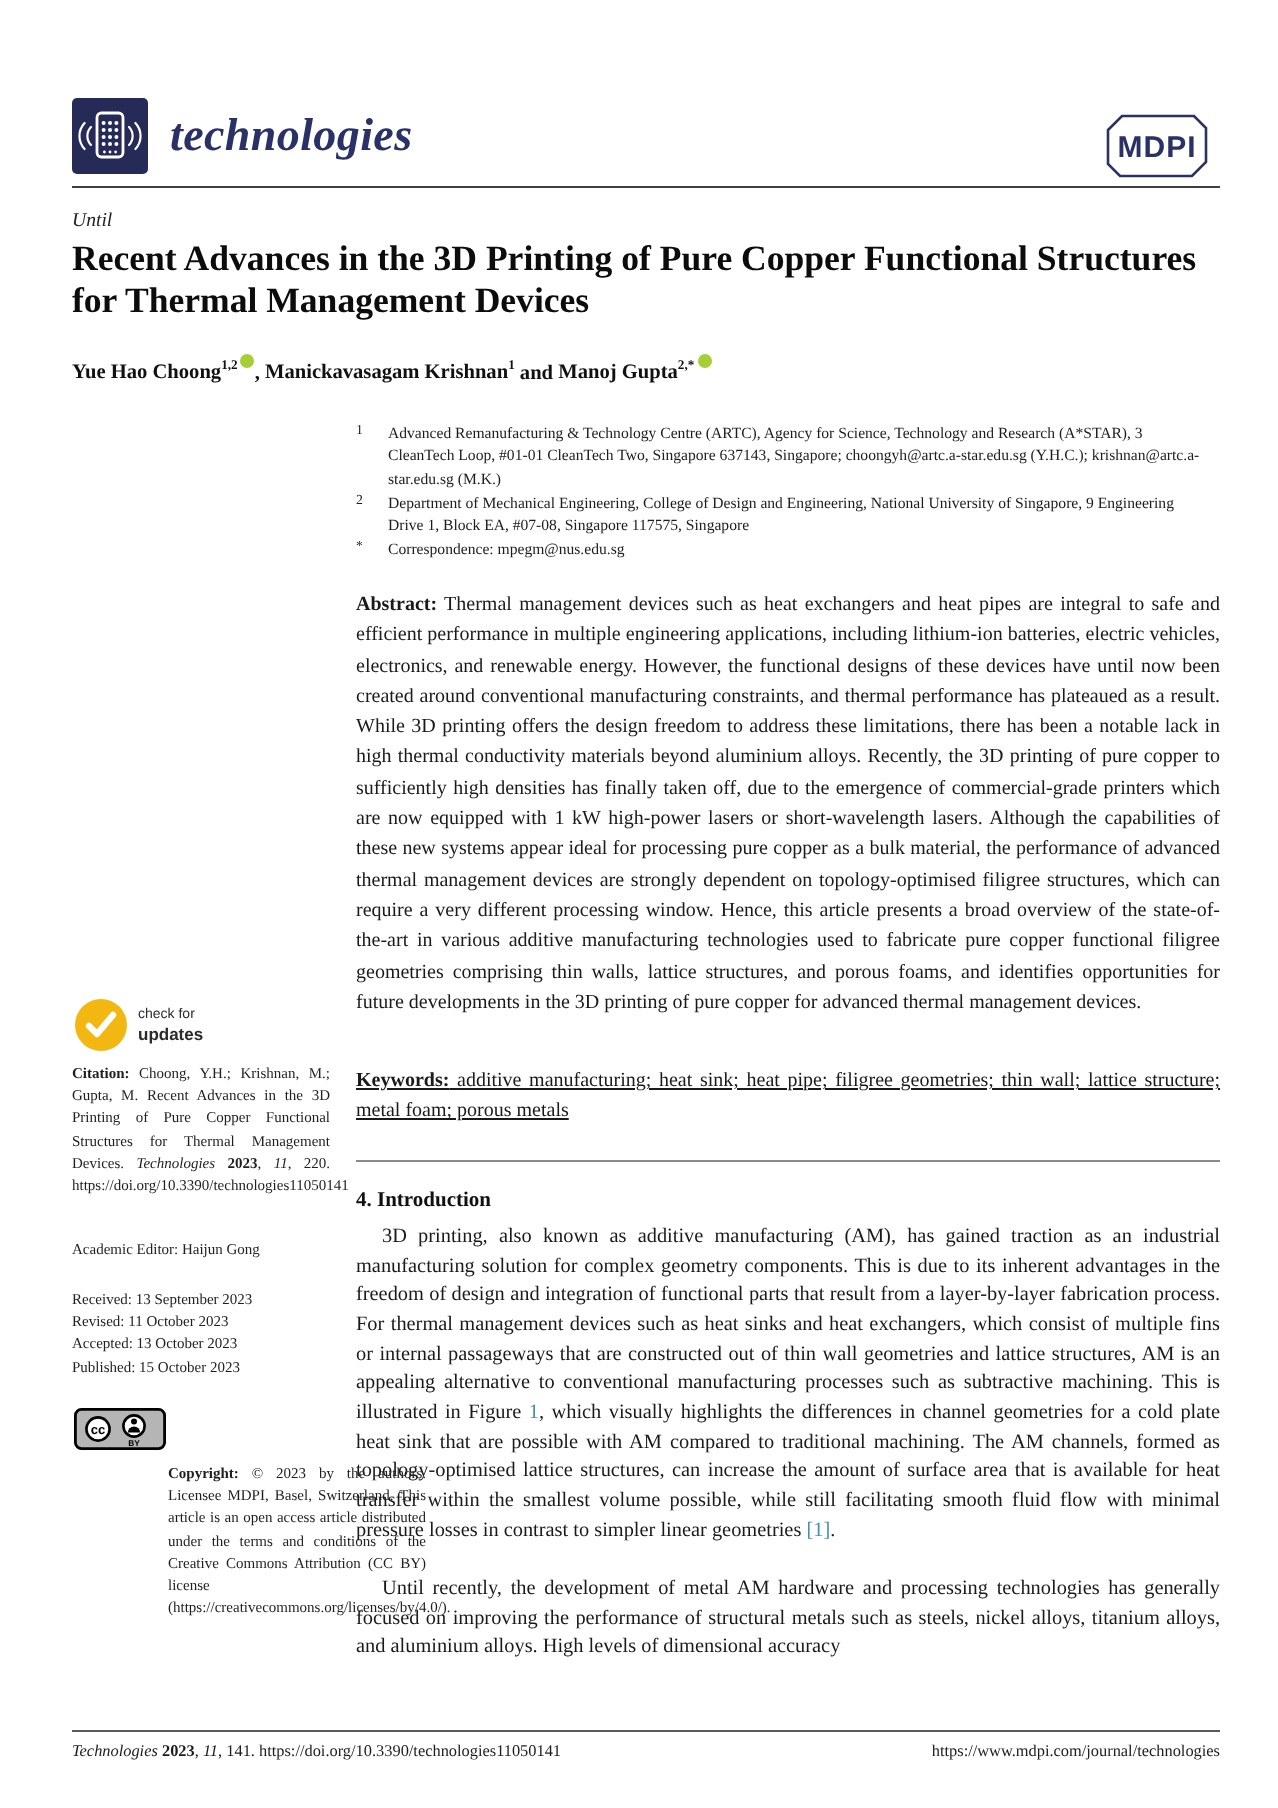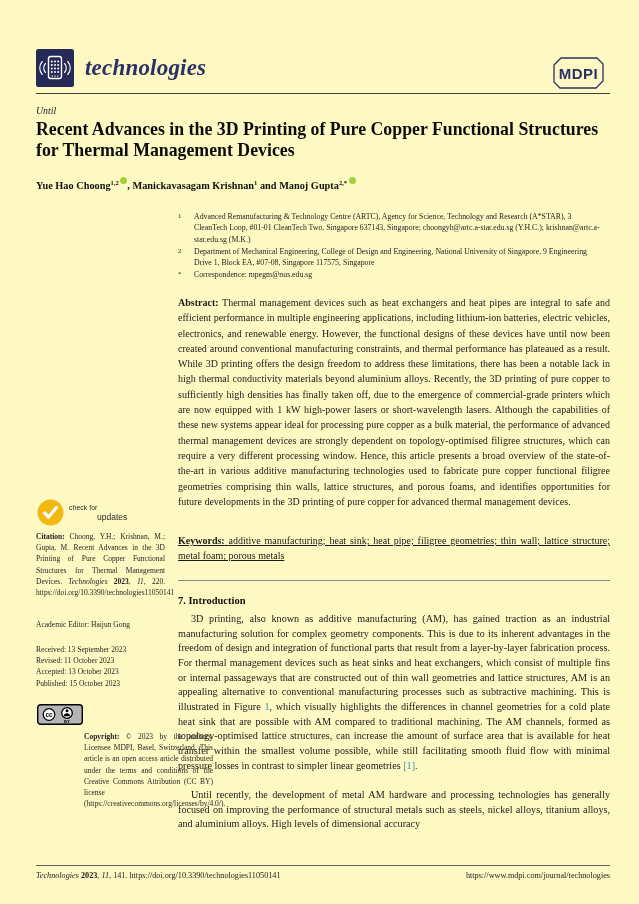--- a/index.html
+++ b/index.html
@@ -1,17 +1,17 @@
 <!DOCTYPE html>
 <html><head>
 <meta charset="utf-8">
 <style>
   html,body{margin:0;padding:0;background:#e8e8e8;}
   .page{
-    position:relative;width:639px;height:904px;margin:0 auto;background:#fef9c3;
+    position:relative;width:639px;height:904px;margin:0 auto;background:#ffffff;
     font-family:"Liberation Serif","DejaVu Serif",serif;color:#161616;overflow:hidden;
   }
   
   .header-left{position:absolute;left:36px;top:49px;display:flex;align-items:center;gap:11px;}
   .wordmark{font-size:23px;font-style:italic;font-weight:700;color:#2a3166;letter-spacing:.2px;}
   .mdpi-logo{position:absolute;left:544px;top:52px;}
   .header-rule{position:absolute;left:36px;top:93px;width:574px;border-top:1.2px solid #3f3f3f;}
   
   .review-label{position:absolute;left:36px;top:105px;font-size:9.8px;font-style:italic;color:#222;}
   .page-title{position:absolute;left:36px;top:119px;width:580px;font-size:17.8px;font-weight:700;line-height:20.8px;color:#0c0c0c;}
@@ -30,21 +30,21 @@
   
   .intro-heading{position:absolute;left:178px;top:595px;font-size:10.5px;font-weight:700;color:#101010;}
   .body-para{width:432px;font-size:10.2px;line-height:14.65px;text-align:justify;color:#1a1a1a;text-indent:13px;}
   .para1{position:absolute;left:178px;top:612px;}
   .para2{position:absolute;left:178px;top:788px;}
   .link{color:#4591ad;}
   
   .check-badge{position:absolute;left:37px;top:499px;display:flex;align-items:center;gap:5px;cursor:pointer;}
   .check-text{font-family:"Liberation Sans","DejaVu Sans",sans-serif;color:#2b2b2b;line-height:8.5px;}
   .check-text .l1{font-size:7px;display:block;}
-  .check-text .l2{font-size:8.5px;font-weight:400;display:block;margin-left:28px;}
+  .check-text .l2{font-size:8.5px;font-weight:700;display:block;}
   .side-text{font-size:7.5px;line-height:11.2px;color:#1f1f1f;text-align:justify;width:129px;}
   .citation{position:absolute;left:36px;top:531px;}
   .editor{position:absolute;left:36px;top:619px;text-align:left;}
   .dates{position:absolute;left:36px;top:644px;text-align:left;}
   .dates div{margin:0;}
   .cc-badge{position:absolute;left:37px;top:704px;cursor:pointer;}
   .copyright{position:absolute;left:36px;top:731px;margin-left:48px;}
   
   .footer-rule{position:absolute;left:36px;top:865px;width:574px;border-top:0.9px solid #5a5a5a;}
   .footer{position:absolute;left:36px;top:871px;width:574px;display:flex;justify-content:space-between;font-size:8.2px;color:#1c1c1c;text-align:right;}
@@ -122,21 +122,21 @@
     <span>Thermal management devices such as heat exchangers and heat pipes are integral to safe and efficient performance in multiple engineering applications, including lithium-ion batteries, electric vehicles, electronics, and renewable energy. However, the functional designs of these devices have until now been created around conventional manufacturing constraints, and thermal performance has plateaued as a result. While 3D printing offers the design freedom to address these limitations, there has been a notable lack in high thermal conductivity materials beyond aluminium alloys. Recently, the 3D printing of pure copper to sufficiently high densities has finally taken off, due to the emergence of commercial-grade printers which are now equipped with 1 kW high-power lasers or short-wavelength lasers. Although the capabilities of these new systems appear ideal for processing pure copper as a bulk material, the performance of advanced thermal management devices are strongly dependent on topology-optimised filigree structures, which can require a very different processing window. Hence, this article presents a broad overview of the state-of-the-art in various additive manufacturing technologies used to fabricate pure copper functional filigree geometries comprising thin walls, lattice structures, and porous foams, and identifies opportunities for future developments in the 3D printing of pure copper for advanced thermal management devices.</span>
   </div>
 
   <div class="keywords">
     <b>Keywords:</b>
     <span>additive manufacturing; heat sink; heat pipe; filigree geometries; thin wall; lattice structure; metal foam; porous metals</span>
   </div>
 
   <div class="kw-rule"></div>
 
-  <div class="intro-heading">7. Introduction</div>
+  <div class="intro-heading">4. Introduction</div>
 
   <div class="body-para para1"><span>3D printing, also known as additive manufacturing (AM), has gained traction as an industrial manufacturing solution for complex geometry components. This is due to its inherent advantages in the freedom of design and integration of functional parts that result from a layer-by-layer fabrication process. For thermal management devices such as heat sinks and heat exchangers, which consist of multiple fins or internal passageways that are constructed out of thin wall geometries and lattice structures, AM is an appealing alternative to conventional manufacturing processes such as subtractive machining. This is illustrated in Figure </span><span class="link">1</span><span>, which visually highlights the differences in channel geometries for a cold plate heat sink that are possible with AM compared to traditional machining. The AM channels, formed as topology-optimised lattice structures, can increase the amount of surface area that is available for heat transfer within the smallest volume possible, while still facilitating smooth fluid flow with minimal pressure losses in contrast to simpler linear geometries </span><span class="link">[1]</span><span>.</span></div>
 
   <div class="body-para para2">Until recently, the development of metal AM hardware and processing technologies has generally focused on improving the performance of structural metals such as steels, nickel alloys, titanium alloys, and aluminium alloys. High levels of dimensional accuracy</div>
 
   <div class="check-badge">
     <svg width="27" height="27" viewBox="0 0 27 27">
       <circle cx="13.5" cy="13.5" r="13" fill="#f3b711"></circle>
       <path d="M7.5,14 L11.5,18 L19.5,8.5" fill="none" stroke="#ffffff" stroke-width="3.2" stroke-linecap="round" stroke-linejoin="round"></path>
     </svg>

